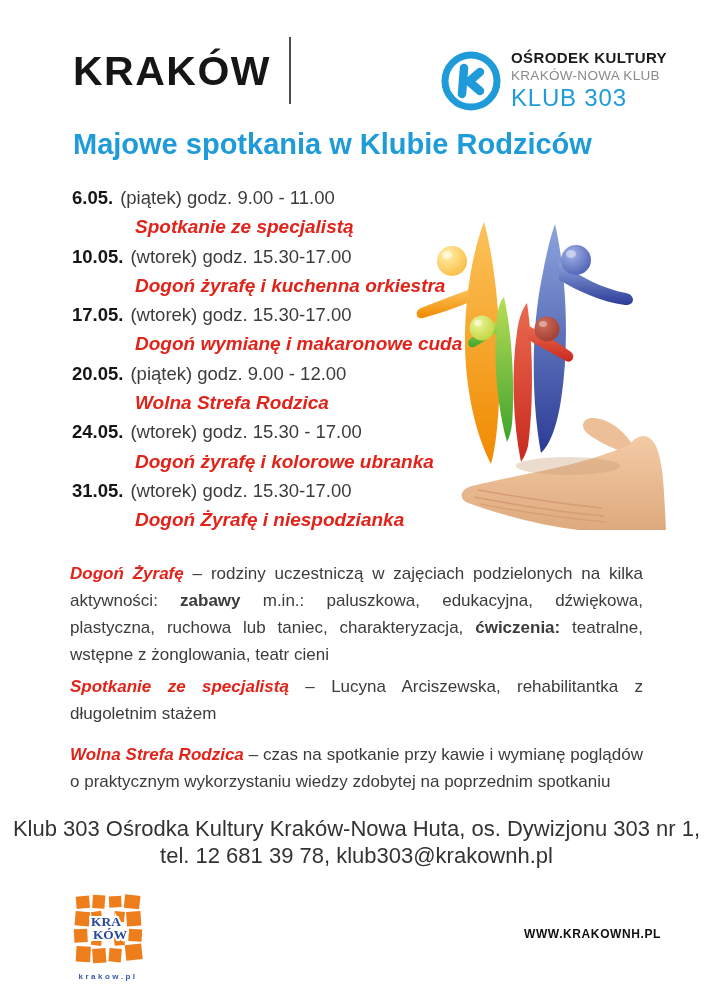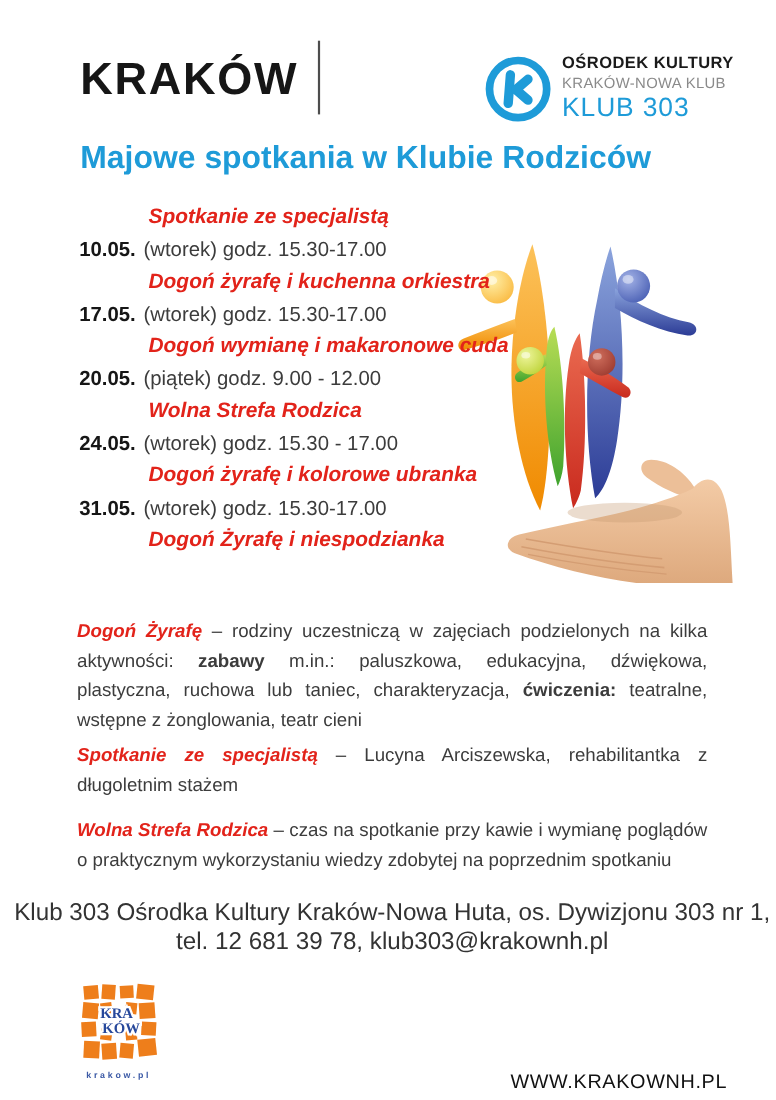--- a/index.html
+++ b/index.html
@@ -36,21 +36,21 @@
   .lead{font-weight:700;font-style:italic;color:#e2231a;}
   .b{font-weight:700;}
 
   
   .contact{position:absolute;left:4px;top:815px;width:705px;text-align:center;
         font-size:22px;line-height:27px;color:#333333;}
 
   
   .krakow-pl-logo{position:absolute;left:70px;top:892px;width:76px;text-align:center;}
   .krakowpl-url{font-size:8px;font-weight:700;letter-spacing:2.5px;color:#3c5aa6;margin-top:2px;}
-  .website{position:absolute;right:44px;top:973px;font-size:18px;font-weight:400;
+  .website{position:absolute;right:44px;top:927px;font-size:12px;font-weight:700;
         color:#111111;letter-spacing:.6px;}
 </style>
 </head>
 <body>
 
 <div class="page">
 
   <div class="krakow-wordmark">KRAKÓW</div>
   <div class="header-divider"></div>
 
@@ -149,20 +149,21 @@
         <path d="M113,262 C105,222 103,172 109,132 C111,117 115,108 119,103 C125,142 126,204 120,246 C118,254 115,259 113,262 Z" fill="url(#gRe)"></path>
         <path d="M121,126 C136,134 151,143 163,152 C168,156 164,164 158,161 C145,154 131,146 119,139 Z" fill="url(#gRe)"></path>
         <circle cx="139" cy="129" r="12.5" fill="url(#gReH)"></circle>
         <ellipse cx="135" cy="124" rx="4" ry="3" fill="#ffffff" opacity=".4"></ellipse>
       </g>
     </svg>
   </div>
 
   <div class="schedule">
     <div class="entry">
+      <div class="row1"><span class="date">6.05.</span><span>(piątek) godz. 9.00 - 11.00</span></div>
       <div class="row2">Spotkanie ze specjalistą</div>
     </div>
     <div class="entry">
       <div class="row1"><span class="date">10.05.</span><span>(wtorek) godz. 15.30-17.00</span></div>
       <div class="row2">Dogoń żyrafę i kuchenna orkiestra</div>
     </div>
     <div class="entry">
       <div class="row1"><span class="date">17.05.</span><span>(wtorek) godz. 15.30-17.00</span></div>
       <div class="row2">Dogoń wymianę i makaronowe cuda</div>
     </div>

